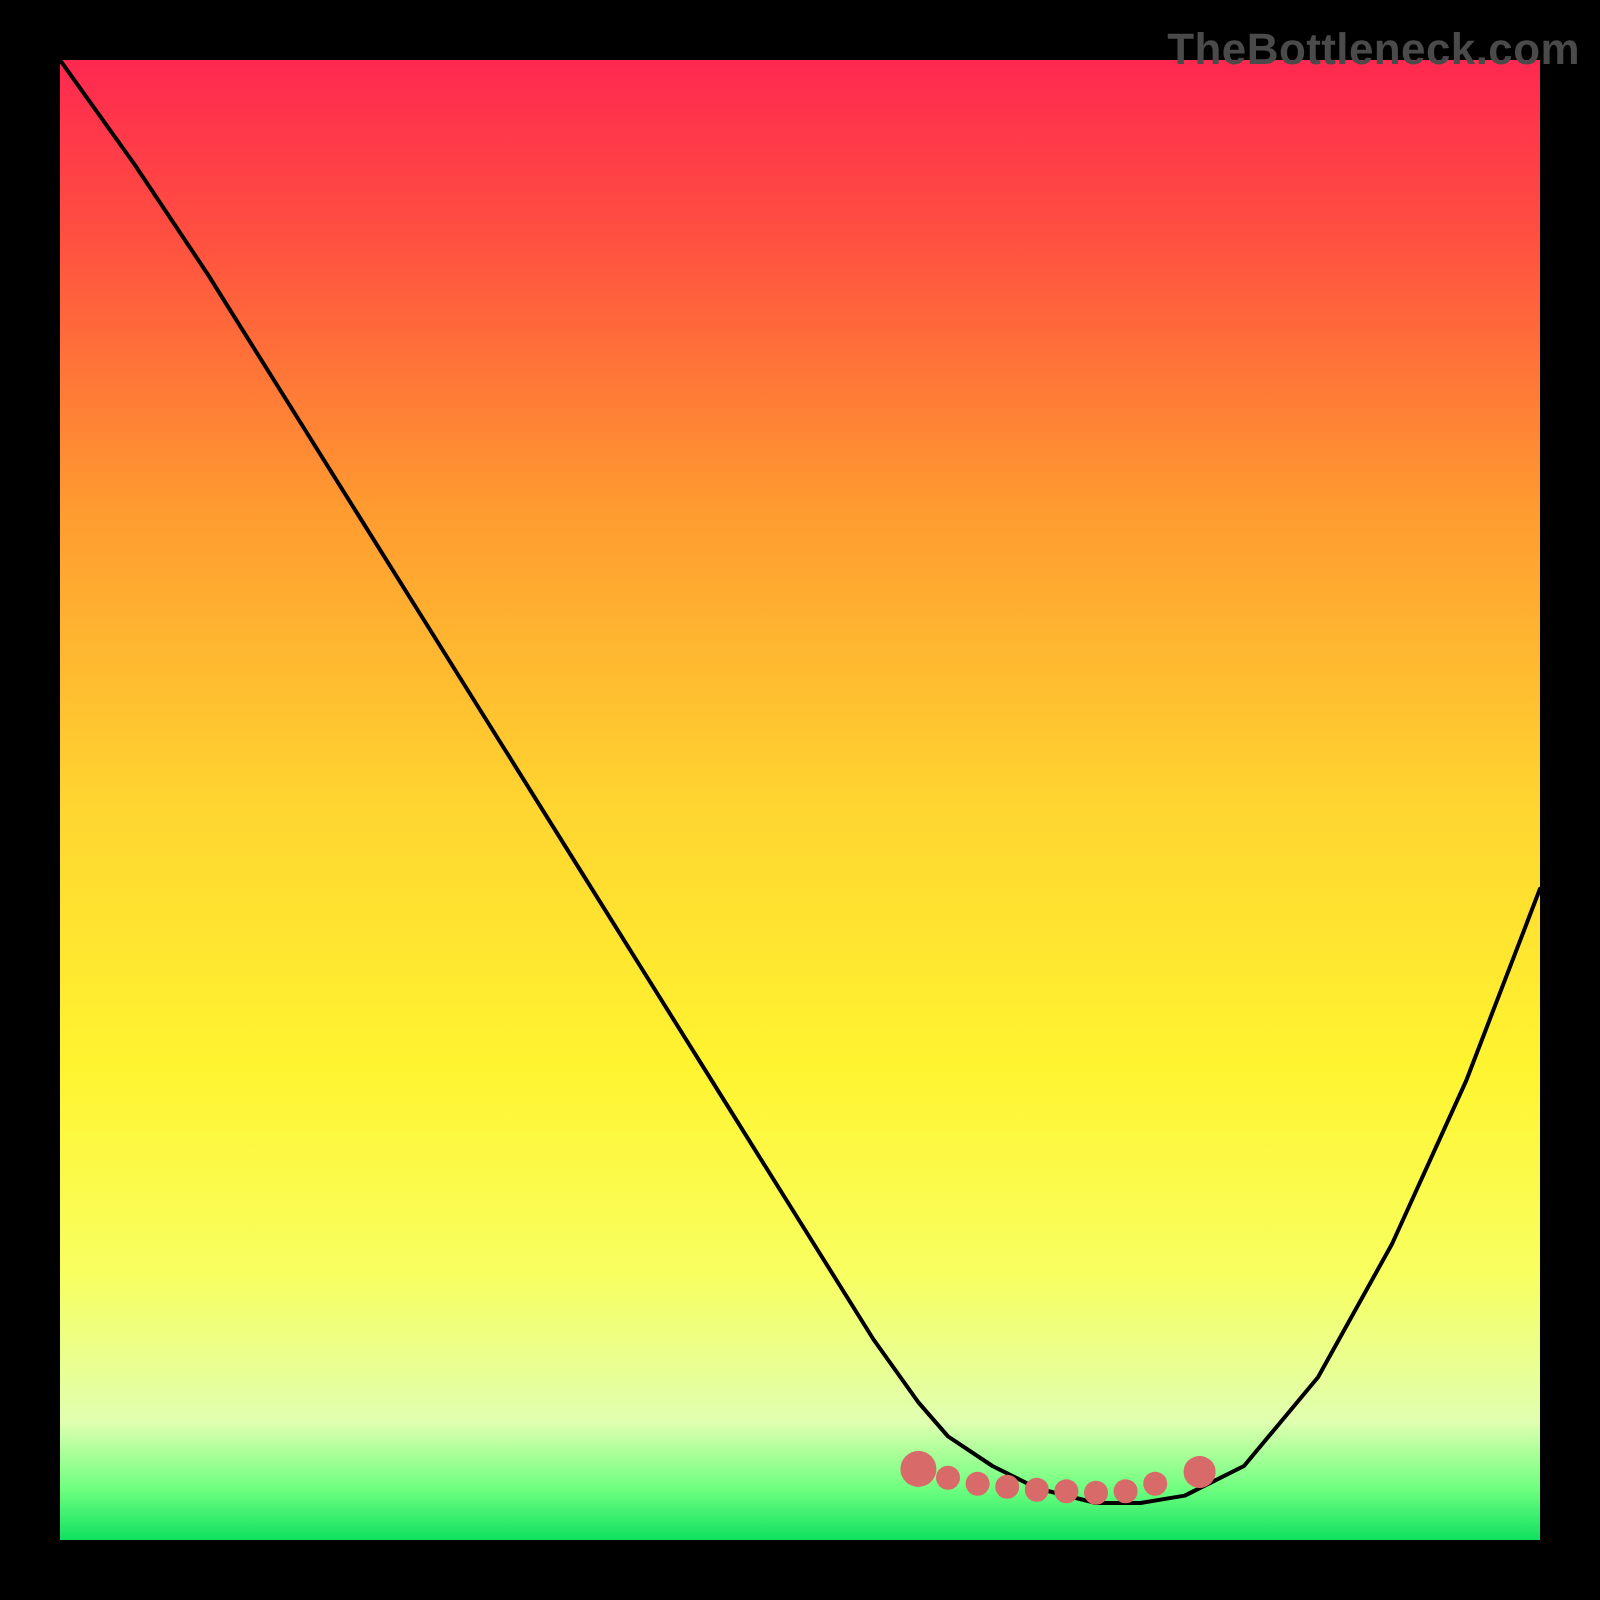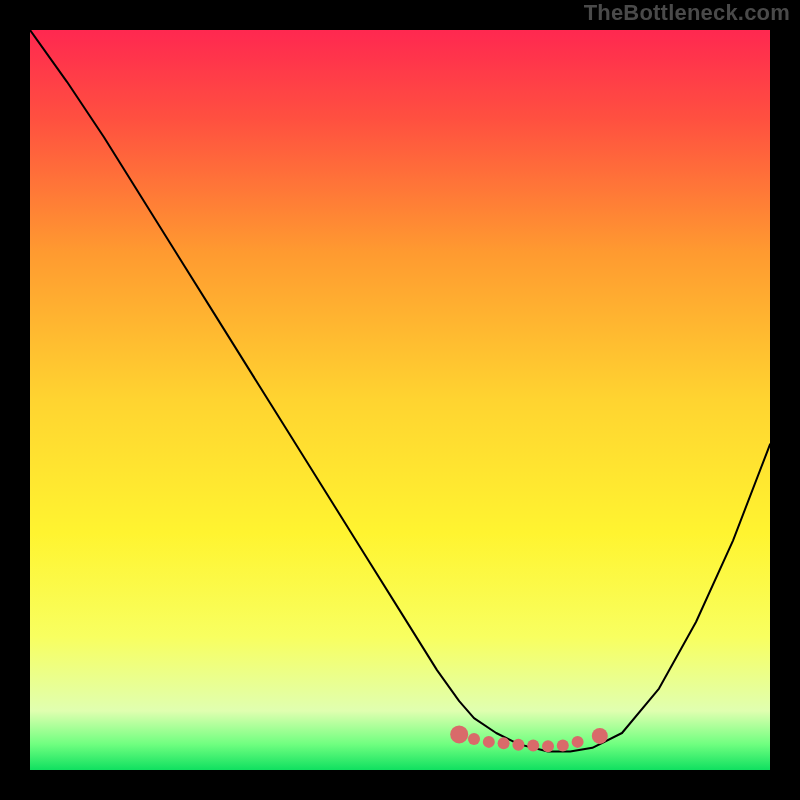--- a/index.html
+++ b/index.html
@@ -12,21 +12,21 @@
     overflow: hidden;
   }
   .frame {
     position: relative;
     width: 800px;
     height: 800px;
     background: #000;
   }
   .watermark {
     position: absolute;
-    top: 0;
+    top: 12px;
     right: 10px;
     font-size: 22px;
     font-weight: 600;
     color: #4a4a4a;
     letter-spacing: 0.2px;
     z-index: 5;
   }
   .plot-wrap {
     position: absolute;
     left: 30px;

